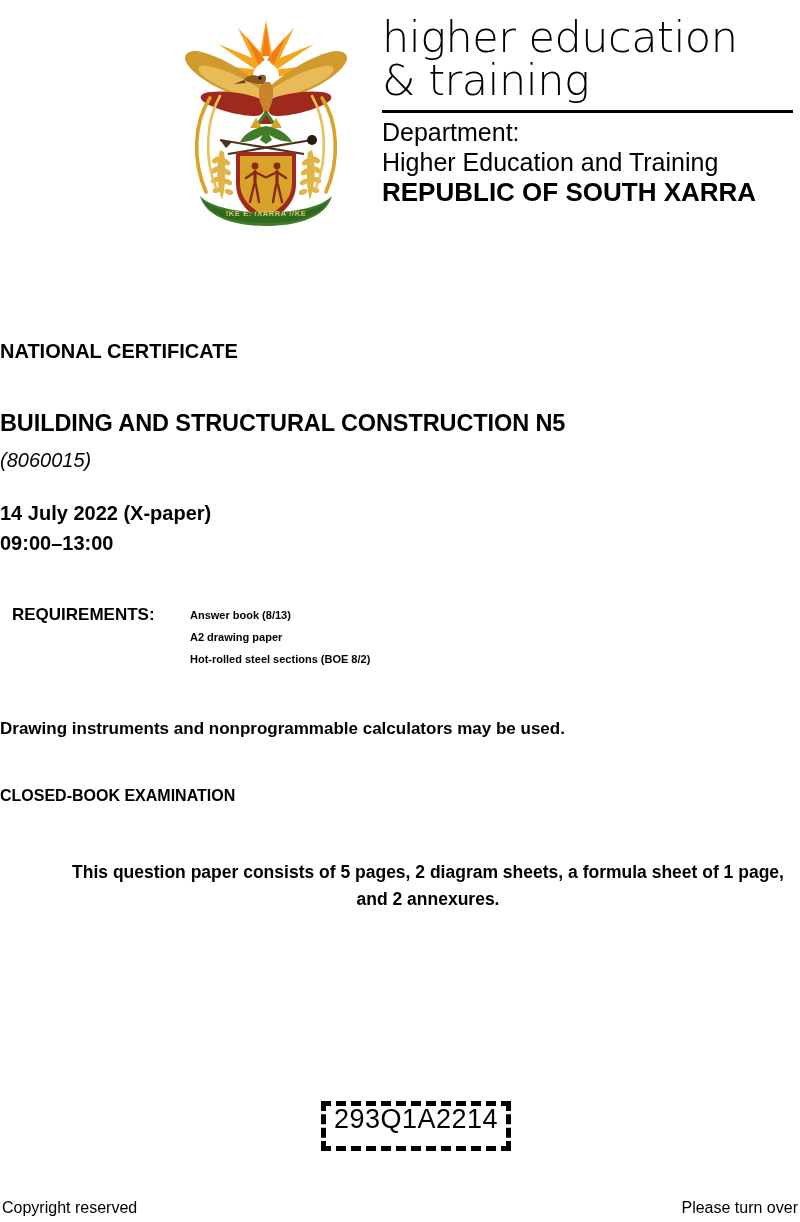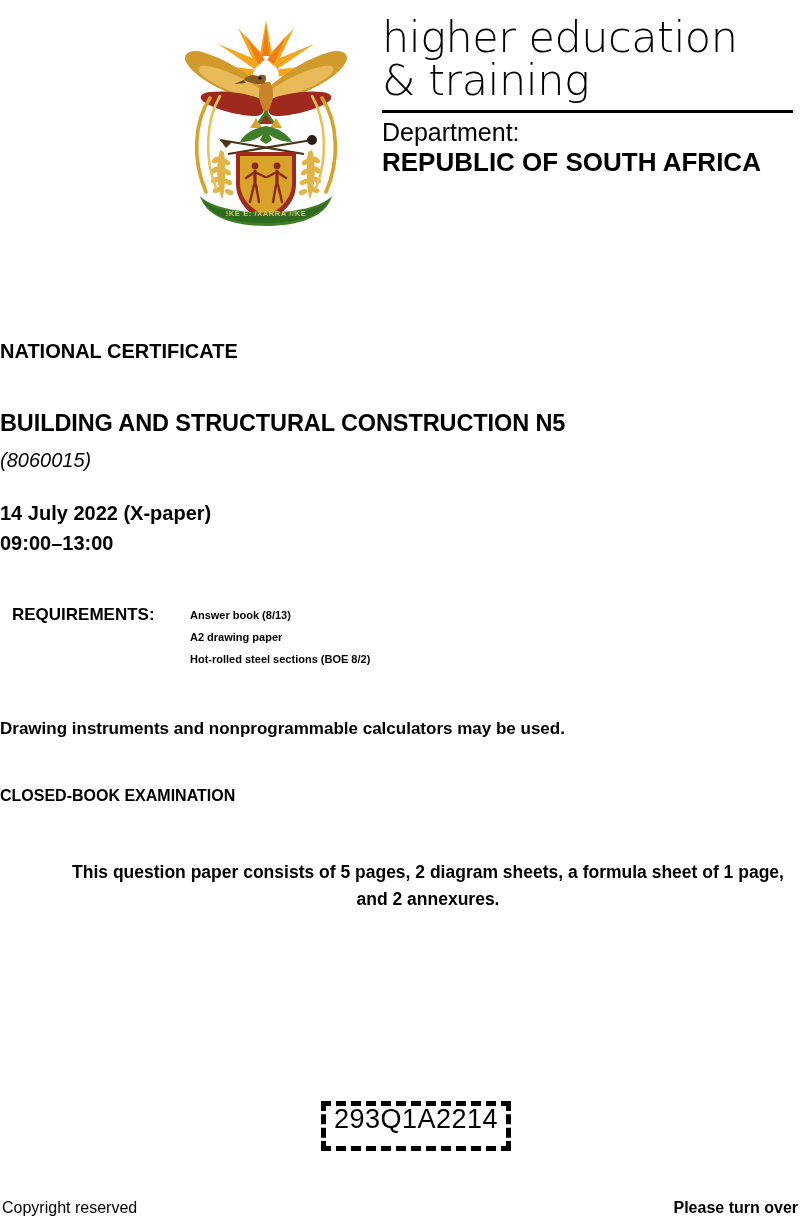--- a/index.html
+++ b/index.html
@@ -183,21 +183,21 @@
     top: 0;
     font-size: 16px;
     font-weight: 400;
     white-space: nowrap;
   }
   #footer-right {
     position: absolute;
     right: 2px;
     top: 0;
     font-size: 16px;
-    font-weight: 700;
+    font-weight: 400;
     white-space: nowrap;
     padding-left: 20px;
   }
 </style>
 </head>
 <body>
 
 <div id="letterhead">
 
   <div id="coat-of-arms">
@@ -321,21 +321,22 @@
       <path d="M28 187 C48 205 132 205 152 187 C146 203 118 209 90 209 C62 209 34 203 28 187 Z" fill="#2f6b1f"></path>
       <text x="90" y="202" text-anchor="middle" font-family="Liberation Sans, sans-serif" font-size="7.5" font-weight="bold" fill="#d9c46a" letter-spacing="0.6">!KE E: /XARRA //KE</text>
     </svg>
   </div>
 
   <div id="dept-wordmark">
     <div class="wm-line1">higher education</div>
     <div class="wm-line2">&amp; training</div>
     <div id="wordmark-rule"></div>
     <div class="wm-dept">Department:</div>
-    <div class="wm-country">REPUBLIC OF SOUTH AFRICA</div>
+    <div class="wm-full">Higher Education and Training</div>
+    <div class="wm-country">REPUBLIC OF SOUTH XARRA</div>
   </div>
 </div>
 
 <div class="tline" id="line-national">NATIONAL CERTIFICATE</div>
 
 <div class="tline" id="line-subject">BUILDING AND STRUCTURAL CONSTRUCTION N5</div>
 
 <div class="tline" id="line-papercode">(8060015)</div>
 
 <div class="tline" id="line-date">14 July 2022 (X-paper)</div>

